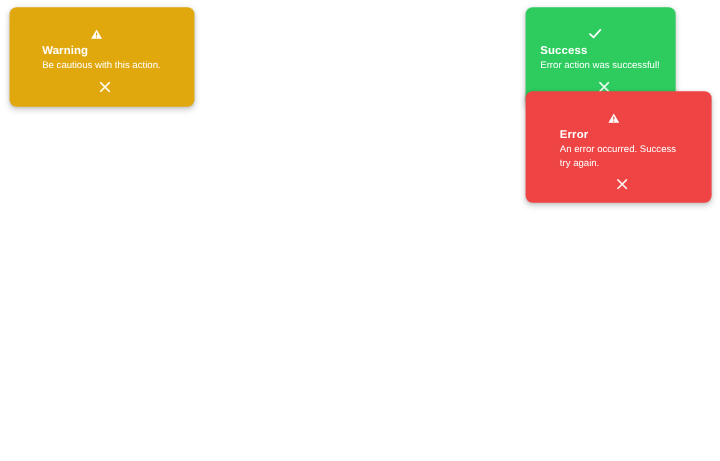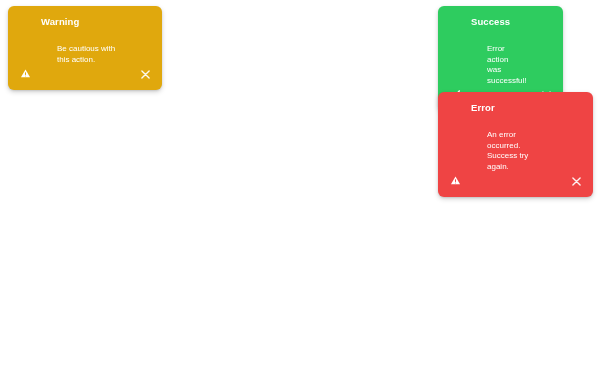--- a/index.html
+++ b/index.html
@@ -18,27 +18,28 @@
 
   .toast-layer {
     position: absolute;
     inset: 0;
     pointer-events: none;
   }
 
   .toast {
     position: absolute;
     display: flex;
-    align-items: flex-end;
+    align-items: center;
     box-sizing: border-box;
     border-radius: 6px;
     padding: 9px 10px 9px 9px;
     color: #ffffff;
     box-shadow: 0 2px 5px rgba(0, 0, 0, 0.18), 0 1px 2px rgba(0, 0, 0, 0.10);
     pointer-events: auto;
+    flex-direction: column;
   }
 
   .toast-icon {
     flex: 0 0 auto;
     width: 16px;
     height: 16px;
     margin-top: 5px;
     margin-right: 8px;
     display: flex;
     align-items: center;
@@ -60,21 +61,21 @@
     line-height: 12px;
     letter-spacing: 0.1px;
     margin: 0 0 1px 0;
     white-space: nowrap;
   }
 
   .toast-message {
     font-size: 8px;
     font-weight: normal;
     line-height: 10.5px;
-    margin: 16px;
+    margin: 0;
   }
 
   .toast-close {
     flex: 0 0 auto;
     width: 14px;
     height: 14px;
     margin-top: 5px;
     margin-left: 6px;
     background: none;
     border: 0;
@@ -100,21 +101,21 @@
 
   #toast-success {
     left: 438px;
     top: 6px;
     width: 125px;
     background: #2ECC5F;
   }
 
   #toast-error {
     left: 438px;
-    top: 92px;
+    top: 76px;
     width: 155px;
     background: #EF4444;
   }
   #toast-error .toast-message {
     max-width: 97px;
   }
 </style>
 </head>
 <body>
 

